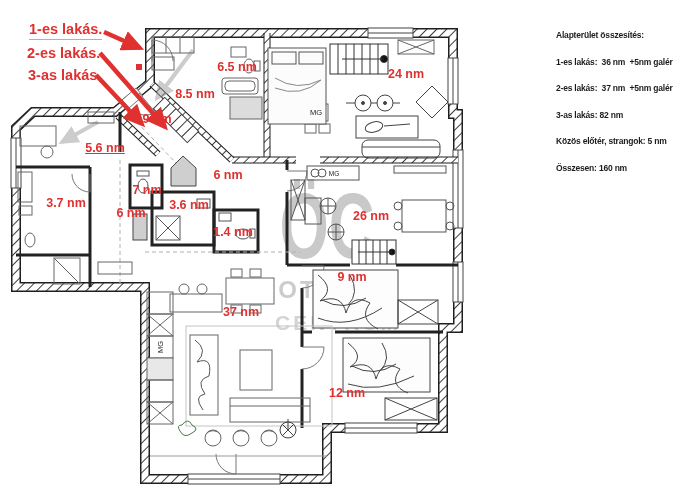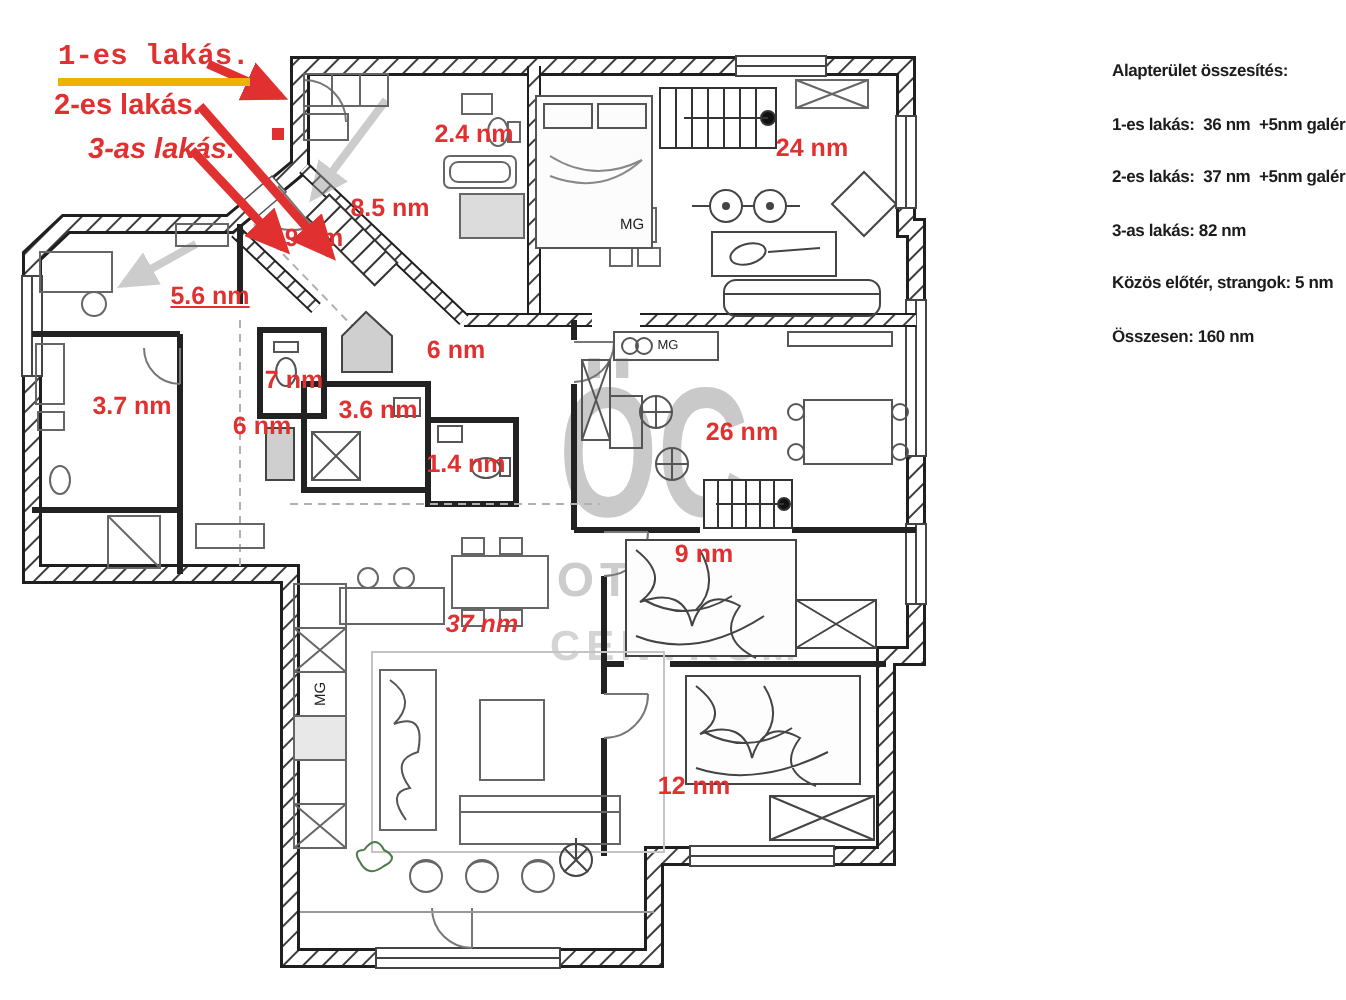--- a/index.html
+++ b/index.html
@@ -6,21 +6,21 @@
   .stage{position:relative;width:673px;height:500px;background:#fff;overflow:hidden;
          font-family:"Liberation Sans",sans-serif;}
   .stage svg{position:absolute;left:0;top:0;}
   
   .rlabel{position:absolute;transform:translate(-50%,-50%);
           font:700 12.5px "Liberation Sans",sans-serif;color:#e03030;
           white-space:nowrap;letter-spacing:0;}
   
   .callout{position:absolute;font:700 14.5px "Liberation Sans",sans-serif;
            color:#e03030;white-space:nowrap;line-height:1;}
-  .callout.u{border-bottom:4px solid #eab308;padding-bottom:2px;font-family:Liberation Mono, monospace;}
+  .callout.u{border-bottom:1px solid #eab308;padding-bottom:2px;}
   
   .mg{position:absolute;transform:translate(-50%,-50%);
       font:400 7.5px "Liberation Sans",sans-serif;color:#222;white-space:nowrap;}
   .mg.v{transform:translate(-50%,-50%) rotate(-90deg);}
   .mg.tiny{font-size:6.5px;}
   
   .summary{position:absolute;left:556px;top:30px;width:120px;color:#1c1c1c;}
   .summary div{font:700 8.5px "Liberation Sans",sans-serif;letter-spacing:-0.2px;
                white-space:pre;margin:0 0 16.5px 0;}
 </style>
@@ -277,38 +277,38 @@
     <path d="M104,32 L140,48" marker-end="url(#mred)"></path>
     <path d="M100,53 L165,127" marker-end="url(#mred)"></path>
     <path d="M96,75 L142,124" marker-end="url(#mred)"></path>
     <rect x="136" y="64" width="6" height="6" fill="#e03030" stroke="none"></rect>
   </g>
 </svg>
 
 <div>
   <div class="callout u" style="left:29px;top:22px;">1-es lakás.</div>
   <div class="callout" style="left:27px;top:46px;">2-es lakás.</div>
-  <div class="callout" style="left:44px;top:68px;font-style:italic;">3-as lakás.</div>
+  <div class="callout" style="left:28px;top:68px;">3-as lakás.</div>
 </div>
 
 <div>
-  <div class="rlabel" style="left:237px;top:67px;">2.4 nm</div>
+  <div class="rlabel" style="left:237px;top:67px;">6.5 nm</div>
   <div class="rlabel" style="left:406px;top:74px;">24 nm</div>
-  <div class="rlabel" style="left:195px;top:104px;text-align:right;">8.5 nm</div>
+  <div class="rlabel" style="left:195px;top:94px;text-align:right;">8.5 nm</div>
   <div class="rlabel" style="left:157px;top:119px;">9 nm</div>
   <div class="rlabel" style="left:105px;top:148px;text-decoration:underline;">5.6 nm</div>
   <div class="rlabel" style="left:228px;top:175px;">6 nm</div>
   <div class="rlabel" style="left:147px;top:190px;">7 nm</div>
   <div class="rlabel" style="left:66px;top:203px;">3.7 nm</div>
   <div class="rlabel" style="left:189px;top:205px;">3.6 nm</div>
   <div class="rlabel" style="left:131px;top:213px;">6 nm</div>
   <div class="rlabel" style="left:233px;top:232px;">1.4 nm</div>
   <div class="rlabel" style="left:371px;top:216px;">26 nm</div>
   <div class="rlabel" style="left:352px;top:277px;">9 nm</div>
-  <div class="rlabel" style="left:241px;top:312px;font-style:italic;">37 nm</div>
+  <div class="rlabel" style="left:241px;top:312px;">37 nm</div>
   <div class="rlabel" style="left:347px;top:393px;">12 nm</div>
 </div>
 
 <div class="mg" style="left:316px;top:112px;">MG</div>
 <div class="mg tiny" style="left:334px;top:173px;">MG</div>
 <div class="mg v" style="left:160px;top:347px;">MG</div>
 
 <div class="summary">
   <div>Alapterület összesítés:</div>
   <div>1-es lakás:  36 nm  +5nm galéria</div>

